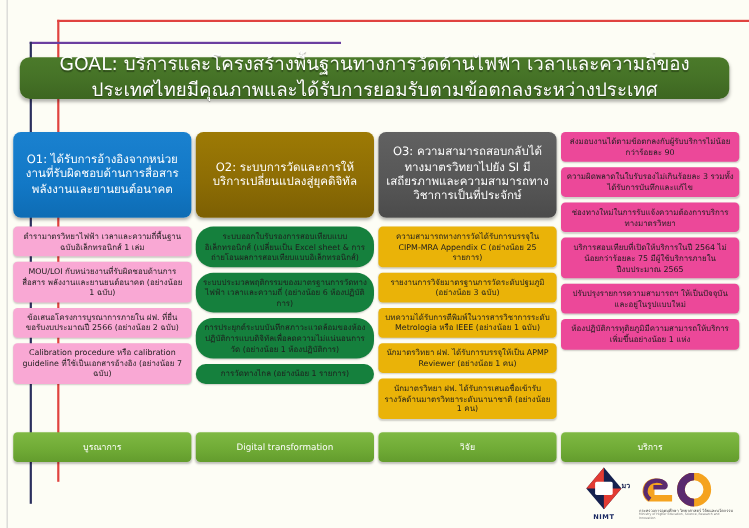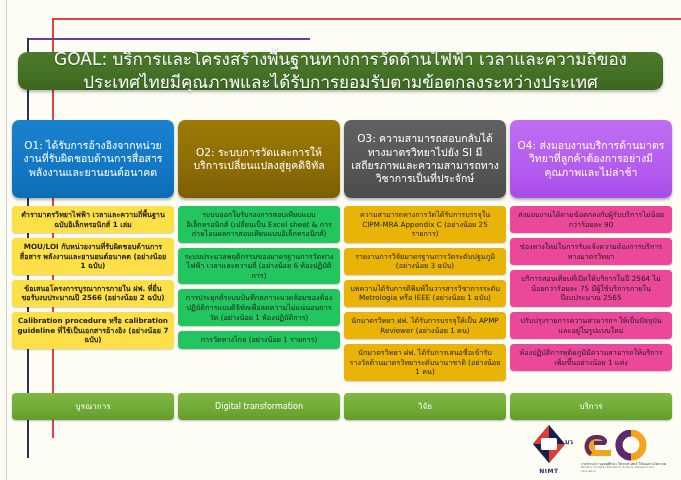--- a/index.html
+++ b/index.html
@@ -51,22 +51,22 @@
   .col2 .col-head{background:linear-gradient(180deg,#9d7a05 0%,#8c6c04 60%,#7c5f03 100%);}
   .col3 .col-head{background:linear-gradient(180deg,#616161 0%,#565656 60%,#4b4b4b 100%);}
   .col4 .col-head{background:linear-gradient(180deg,#bf6ef2 0%,#b45cef 60%,#a84cea 100%);}
 
   .kr-list{flex:1;display:flex;flex-direction:column;gap:5px;}
   .kr{
     border-radius:4px;padding:4px 5px;box-sizing:border-box;
     font-size:7.2px;line-height:1.33;text-align:center;color:#1d1d1d;
     box-shadow:0 1px 1.5px rgba(0,0,0,.18);
   }
-  .col1 .kr{background:#fde047;font-weight:bold;}
-  .col2 .kr{background:#22c55e;}
+  .col1 .kr{background:#f9a8d4;}
+  .col2 .kr{background:#15803d;border-radius:16px;}
   .col3 .kr{background:#eab308;}
   .col4 .kr{background:#ec4899;}
 
   .col-foot{
     margin-top:6px;height:27px;border-radius:4px;
     background:linear-gradient(180deg,#7fb943 0%,#6faa35 60%,#639c2d 100%);
     color:#fff;font-size:8px;display:flex;align-items:center;justify-content:center;
     box-shadow:0 1px 2px rgba(0,0,0,.25);
   }
 
@@ -122,23 +122,23 @@
       <div class="kr">ความสามารถทางการวัดได้รับการบรรจุใน CIPM-MRA Appendix C (อย่างน้อย 25 รายการ)</div>
       <div class="kr">รายงานการวิจัยมาตรฐานการวัดระดับปฐมภูมิ (อย่างน้อย 3 ฉบับ)</div>
       <div class="kr">บทความได้รับการตีพิมพ์ในวารสารวิชาการระดับ Metrologia หรือ IEEE (อย่างน้อย 1 ฉบับ)</div>
       <div class="kr">นักมาตรวิทยา ฝฟ. ได้รับการบรรจุให้เป็น APMP Reviewer (อย่างน้อย 1 คน)</div>
       <div class="kr">นักมาตรวิทยา ฝฟ. ได้รับการเสนอชื่อเข้ารับรางวัลด้านมาตรวิทยาระดับนานาชาติ (อย่างน้อย 1 คน)</div>
     </div>
     <div class="col-foot">วิจัย</div>
   </div>
 
   <div class="col col4">
-    <div class="col-head">O4: ส่งมอบงานบริการด้านมาตรวิทยาที่ลูกค้าต้องการอย่างมีคุณภาพและไม่ล่าช้า</div>
     <div class="kr-list">
       <div class="kr">ส่งมอบงานได้ตามข้อตกลงกับผู้รับบริการไม่น้อยกว่าร้อยละ 90</div>
+      <div class="kr">ความผิดพลาดในใบรับรองไม่เกินร้อยละ 3 รวมทั้งได้รับการบันทึกและแก้ไข</div>
       <div class="kr">ช่องทางใหม่ในการรับแจ้งความต้องการบริการทางมาตรวิทยา</div>
       <div class="kr">บริการสอบเทียบที่เปิดให้บริการในปี 2564 ไม่น้อยกว่าร้อยละ 75 มีผู้ใช้บริการภายในปีงบประมาณ 2565</div>
       <div class="kr">ปรับปรุงรายการความสามารถฯ ให้เป็นปัจจุบันและอยู่ในรูปแบบใหม่</div>
       <div class="kr">ห้องปฏิบัติการทุติยภูมิมีความสามารถให้บริการเพิ่มขึ้นอย่างน้อย 1 แห่ง</div>
     </div>
     <div class="col-foot">บริการ</div>
   </div>
 
 </div>
 

